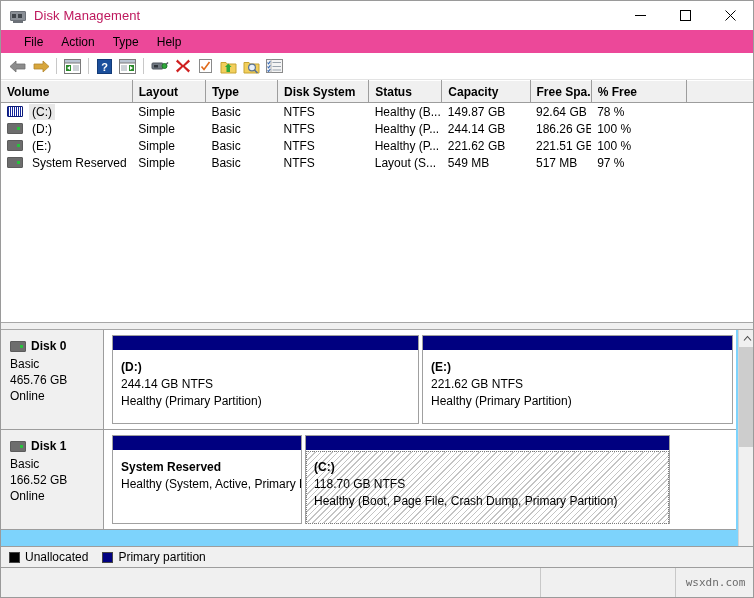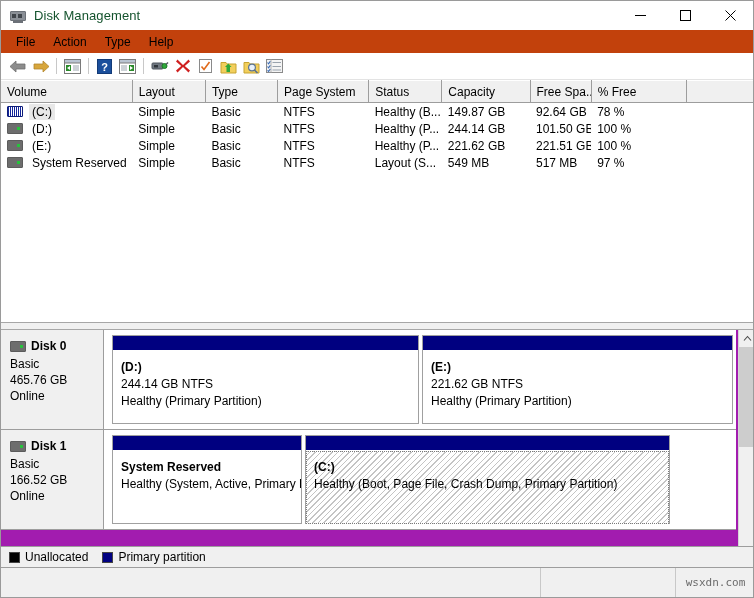--- a/index.html
+++ b/index.html
@@ -55,21 +55,21 @@
   .title-icon .slotr {
     position: absolute; left: 8px; top: 6px;
     width: 4px; height: 4px; background: #3f444a;
   }
   .title-icon .foot {
     position: absolute; left: 3px; top: 13px;
     width: 10px; height: 2px; background: #6c7178;
   }
   .title-text {
     font-size: 13px;
-    color: #14532d;
+    color: #be185d;
     letter-spacing: 0.1px;
   }
   .win-controls {
     position: absolute;
     right: 0; top: 0;
     display: flex;
     height: 29px;
   }
   .win-btn {
     width: 45px;
@@ -77,24 +77,24 @@
     display: flex;
     align-items: center;
     justify-content: center;
     cursor: default;
   }
   .win-btn svg { display: block; }
 
   
   .menubar {
     height: 23px;
-    background: #c2410c;
-    display: flex;
-    align-items: center;
-    padding-left: 6px;
+    background: #ec4899;
+    display: flex;
+    align-items: center;
+    padding-left: 14px;
   }
   .menu-item {
     font-size: 12px;
     padding: 3px 9px;
     color: #000000;
     cursor: default;
   }
 
   
   .toolbar {
@@ -137,21 +137,21 @@
     border-collapse: collapse;
     width: 754px;
     table-layout: fixed;
   }
   table.vol thead th {
     height: 21px;
     background: #f0f0f0;
     border-right: 1px solid #9d9d9d;
     border-bottom: 1px solid #9d9d9d;
     border-top: 1px solid #ffffff;
-    font-weight: normal;
+    font-weight: bold;
     font-size: 12px;
     text-align: left;
     padding: 0 0 0 6px;
     color: #000;
     cursor: default;
     overflow: hidden;
     white-space: nowrap;
   }
   table.vol tbody td {
     height: 17px;
@@ -213,21 +213,21 @@
     cursor: ns-resize;
     box-sizing: border-box;
   }
 
   
   .graphpane {
     position: absolute;
     left: 0; top: 250px;
     width: 754px;
     height: 258px;
-    background: #a21caf;
+    background: #7dd3fc;
     box-sizing: border-box;
     overflow: hidden;
   }
   .graph-scroll {
     position: absolute;
     left: 0; top: 0;
     width: 735px;
     height: 258px;
     overflow: hidden;
   }
@@ -542,21 +542,21 @@
             <col style="width:88px">
           <col style="width:61px">
             <col style="width:95px">
             <col style="width:68px">
         </colgroup>
         <thead>
           <tr>
             <th>Volume</th>
             <th>Layout</th>
             <th>Type</th>
-            <th>Page System</th>
+            <th>Disk System</th>
             <th>Status</th>
             <th>Capacity</th>
             <th>Free Spa...</th>
             <th>% Free</th>
             <th></th>
           </tr>
         </thead>
         <tbody>
           <tr>
             <td class="volname">
@@ -581,21 +581,21 @@
                     <i class="led"></i>
                   </span>
                 <span class="vol-label">(D:)</span>
               </div>
             </td>
             <td>Simple</td>
             <td>Basic</td>
             <td>NTFS</td>
             <td>Healthy (P...</td>
             <td>244.14 GB</td>
-            <td>101.50 GB</td>
+            <td>186.26 GB</td>
             <td>100 %</td>
             <td></td>
           </tr>
           <tr>
             <td class="volname">
               <div class="volcell">
                 <span class="drv">
                     <i class="led"></i>
                   </span>
                 <span class="vol-label">(E:)</span>
@@ -687,20 +687,21 @@
             <div class="body">
               <div class="l1">System Reserved</div>
               <div>Healthy (System, Active, Primary P</div>
             </div>
           </div>
 
           <div class="part selected" style="left:304px; width:365px; top:5px;">
             <div class="cap"></div>
             <div class="body">
               <div class="l1">(C:)</div>
+              <div>118.70 GB NTFS</div>
               <div>Healthy (Boot, Page File, Crash Dump, Primary Partition)</div>
             </div>
           </div>
         </div>
 
       </div>
 
       <div class="vscroll">
         <div class="vs-btn">
           <svg width="9" height="7" viewBox="0 0 9 7">

